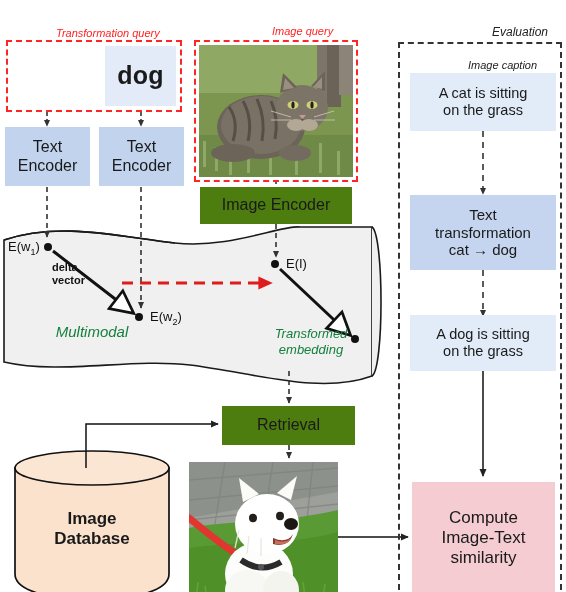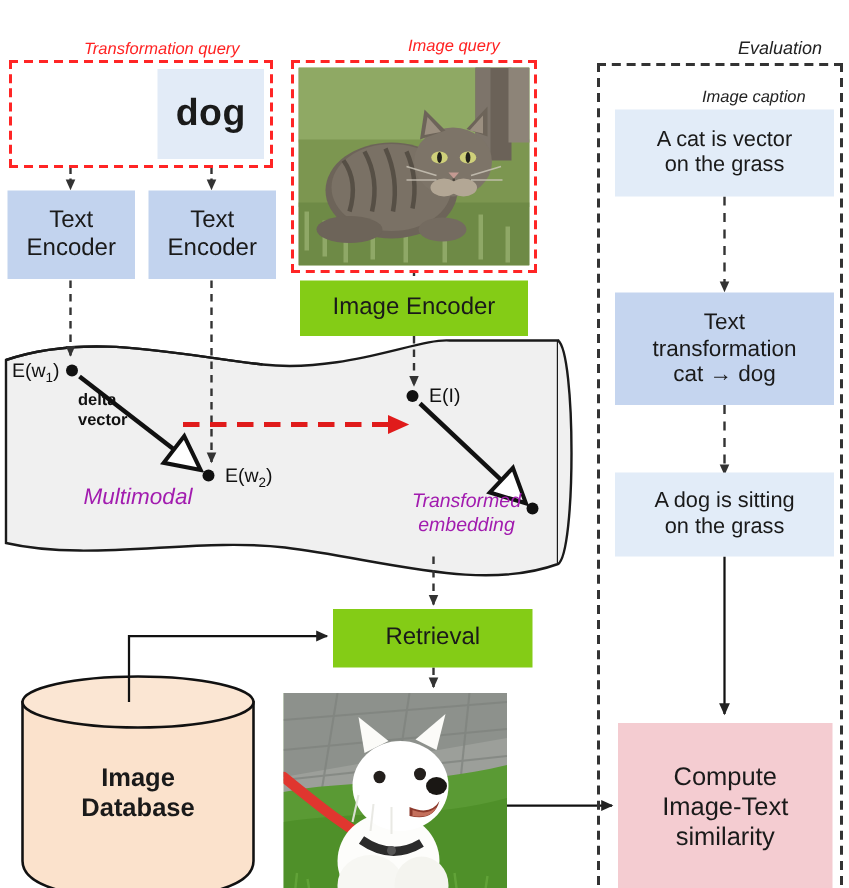--- a/index.html
+++ b/index.html
@@ -8,25 +8,25 @@
   #stage{position:absolute;left:0;top:0;width:566px;height:592px;margin-top:21px;}
   .abs{position:absolute;box-sizing:border-box;}
   .box{display:flex;align-items:center;justify-content:center;text-align:center;
        line-height:1.18;}
   .lbl-italic{font-style:italic;font-size:11px;color:#ff2222;white-space:nowrap;}
   .lbl-italic-dk{font-style:italic;font-size:12px;color:#222;white-space:nowrap;}
   .dashed-red{border:2px dashed #ff2525;}
   .dashed-dk{border:2px dashed #333;}
   .word-box{background:#e2ebf7;font-size:25px;font-weight:bold;letter-spacing:.3px;}
   .enc-box{background:#c2d3ee;font-size:16px;}
-  .peach{background:#84cc16;font-size:16px;}
+  .peach{background:#4d7c0f;font-size:16px;}
   .cap-box{background:#e2ecf8;font-size:14.5px;}
   .trans-box{background:#c5d5ef;font-size:15px;}
   .pink-box{background:#f4ccd1;font-size:17px;text-align:right;}
-  .emb-italic{font-style:italic;font-size:15px;color:#a21caf;text-align:center;line-height:1.25;}
+  .emb-italic{font-style:italic;font-size:15px;color:#15803d;text-align:center;line-height:1.25;}
   .emb-italic.sm{font-size:13px;}
   .node-lbl{font-size:13px;color:#111;white-space:nowrap;}
   .sub{font-size:9px;vertical-align:sub;}
   .delta-lbl{font-size:11px;font-weight:bold;color:#111;line-height:1.2;}
   svg{position:absolute;left:0;top:0;overflow:visible;}
   .photo{position:absolute;overflow:hidden;}
 </style>
 </head>
 <body>
 
@@ -260,21 +260,21 @@
       </g>
       <ellipse cx="54" cy="142" rx="13" ry="7" fill="#f2f2ec"></ellipse>
       <ellipse cx="90" cy="143" rx="12" ry="7" fill="#eeeee8"></ellipse>
       <ellipse cx="62" cy="146" rx="8" ry="4" fill="#3b3b36" opacity=".6"></ellipse>
     </svg>
   </div>
 
   <div class="abs dashed-dk" style="left:398px;top:21px;width:164px;height:558px;"></div>
 
   <div class="abs box cap-box" style="left:410px;top:52px;width:146px;height:58px;flex-direction:column;">
-    <span>A cat is vector</span>
+    <span>A cat is sitting</span>
     <span>on the grass</span>
   </div>
 
   <div class="abs box trans-box" style="left:410px;top:174px;width:146px;height:75px;flex-direction:column;">
     <span>Text</span>
     <span>transformation</span>
     <span>cat → dog</span>
   </div>
 
   <div class="abs box cap-box" style="left:410px;top:294px;width:146px;height:56px;flex-direction:column;">

